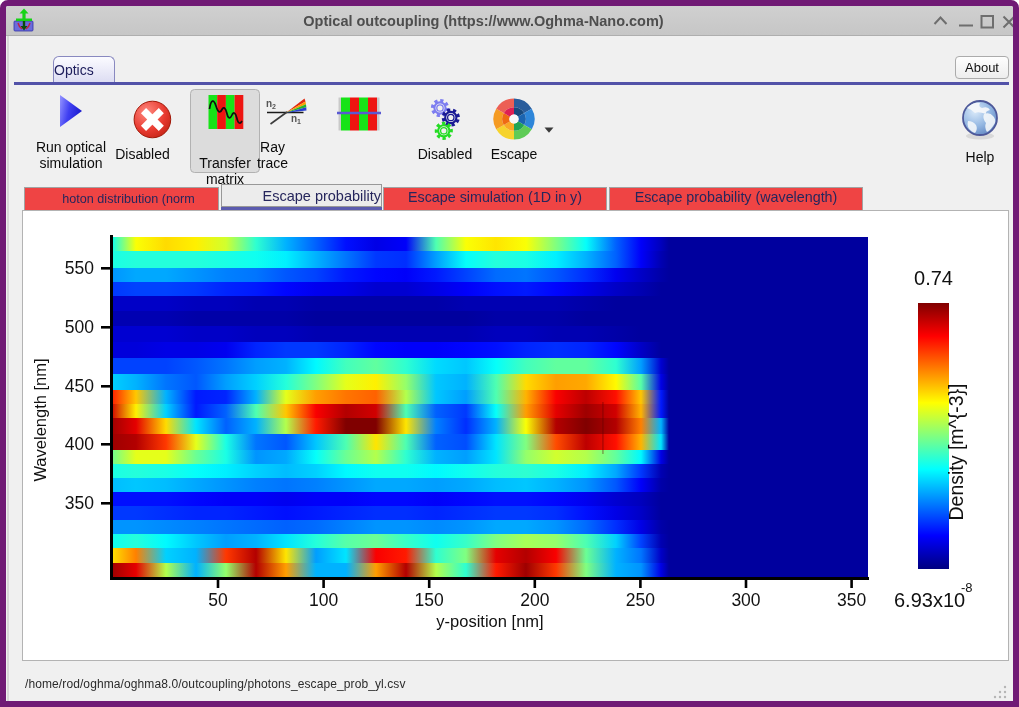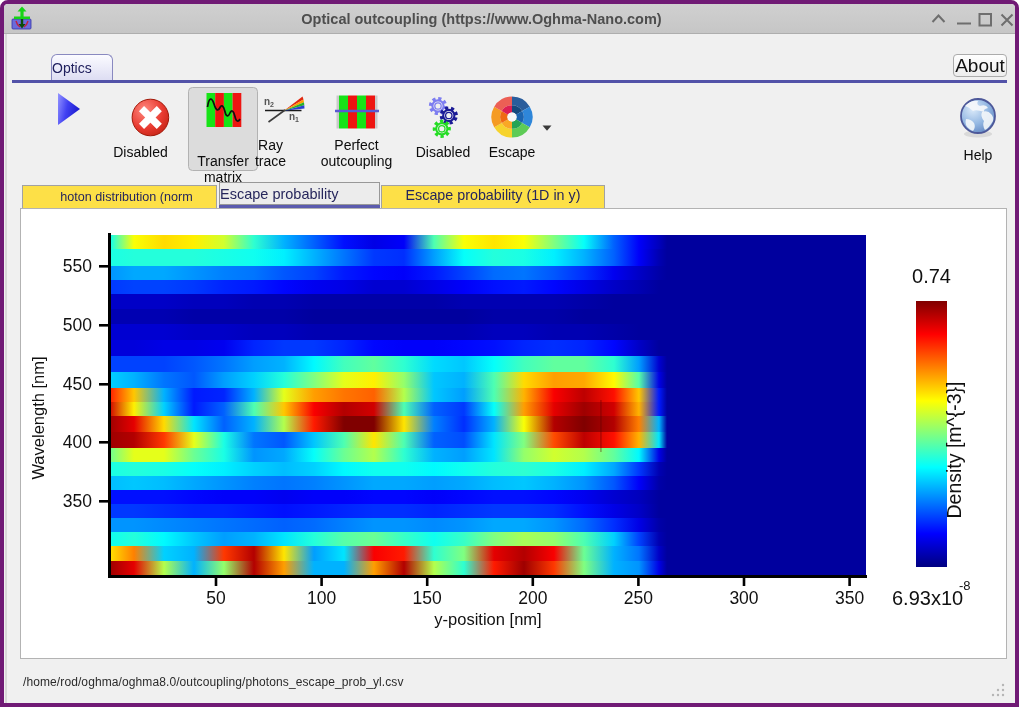--- a/index.html
+++ b/index.html
@@ -1,23 +1,23 @@
 <!DOCTYPE html>
 <html><head><meta charset="utf-8"><style>
 *{margin:0;padding:0;box-sizing:border-box}
 html,body{width:1019px;height:707px;background:#fff;font-family:"Liberation Sans",sans-serif;overflow:hidden}
-#win{position:absolute;left:0;top:0;width:1019px;height:707px;background:#f0f0f0;border:4px solid #701a75;border-radius:8px 8px 0 0;overflow:hidden}
+#win{position:absolute;left:0;top:0;width:1019px;height:707px;background:#f0f0f0;border:6px solid #701a75;border-radius:8px 8px 0 0;overflow:hidden}
 #titlebar{position:absolute;left:0;top:0;width:100%;height:30px;background:linear-gradient(#d0d0d0,#c6c6c6);border-bottom:1px solid #aeaeae}
 #title{position:absolute;left:0;top:0;width:955px;height:30px;line-height:30px;text-align:center;font-weight:bold;font-size:14.5px;color:#4e4e4e}
 .lbl{position:absolute;font-size:14px;color:#0c0c0c;text-align:center;line-height:15.5px}
 #optics{position:absolute;left:47px;top:50px;width:62px;height:27px;background:linear-gradient(#fbfbff,#dcdcf2);border:1px solid #8989c0;border-bottom:none;border-radius:6px 6px 0 0;color:#20205e;font-size:14px;text-align:left;line-height:26px}
 #blueline{position:absolute;left:8px;top:76px;width:995px;height:3px;background:#5252a8}
-#about{position:absolute;left:949px;top:50px;width:54px;height:23px;background:linear-gradient(#fefefe,#ededed);border:1px solid #ababab;border-radius:4px;font-size:19px;color:#111;text-align:center;line-height:21px}
-.tab{position:absolute;top:181px;height:33px;background:#fde047;border:1px solid #a2a2a2;border-bottom:none;color:#26265c;font-size:14.3px;text-align:center;line-height:19.5px;white-space:nowrap;overflow:hidden}
-#tabsel{position:absolute;left:215px;top:178px;width:161px;height:23px;background:#ececec;border:1px solid #989898;color:#26265c;font-size:14.5px;text-align:left;line-height:22px}
+#about{position:absolute;left:949px;top:50px;width:54px;height:23px;background:linear-gradient(#fefefe,#ededed);border:1px solid #ababab;border-radius:4px;font-size:13px;color:#111;text-align:center;line-height:21px}
+.tab{position:absolute;top:181px;height:33px;background:#ef4444;border:1px solid #a2a2a2;border-bottom:none;color:#26265c;font-size:14.3px;text-align:center;line-height:19.5px;white-space:nowrap;overflow:hidden}
+#tabsel{position:absolute;left:215px;top:178px;width:161px;height:23px;background:#ececec;border:1px solid #989898;color:#26265c;font-size:14.5px;text-align:right;line-height:22px}
 #tabselbar{position:absolute;left:215px;top:201px;width:161px;height:3px;background:#5b5bae}
 #card{position:absolute;left:16px;top:204px;width:987px;height:451px;background:#fff;border:1px solid #b3b3b3}
 #status{position:absolute;left:19px;top:671px;font-size:12px;color:#2b2b2b;letter-spacing:0.1px}
 #grip{position:absolute;left:986px;top:678px;width:16px;height:16px}
 </style></head><body>
 <div id="win">
 <div id="titlebar"></div>
 <div id="title">Optical outcoupling (https://www.Oghma-Nano.com)</div>
 <svg width="1019" height="30" viewBox="0 0 1019 30" style="position:absolute;left:0;top:0">
 <g transform="translate(5,3)">
@@ -126,29 +126,30 @@
       <path d="M497.8,107.1 A11.8,11.8 0 0 1 508.0,101.2 L508.0,108.4 A4.6,4.6 0 0 0 504.0,110.7 Z" fill="#dd1f53"></path>
       <circle cx="508" cy="113" r="4.6" fill="#f7f7f7"></circle>
 <polygon points="538.5,121.5 547.5,121.5 543,126.8" fill="#3a3a3a"></polygon>
 
 <ellipse cx="974" cy="130" rx="14" ry="3.5" fill="#d9d9d9"></ellipse>
 <circle cx="974" cy="112" r="17" fill="url(#globe)" stroke="#4d5899" stroke-width="1.8"></circle>
 <path d="M961,102 q6,-6 13,-5 q-2,4 2,5 q6,-2 8,2 q-5,1 -4,4 q-8,-3 -11,-1 q-4,-4 -8,-5z" fill="#f4f7fa" opacity="0.95"></path>
 <path d="M978,108 q6,-2 9,2 q3,3 2,7 q-4,7 -8,9 q-3,-5 -1,-9 q-4,-5 -2,-9z" fill="#f4f7fa" opacity="0.9"></path>
 <path d="M962,115 q5,0 8,4 q2,4 -1,8 q-5,-2 -7,-6 q-1,-3 0,-6z" fill="#f4f7fa" opacity="0.9"></path>
 </svg>
+<div class="lbl" style="left:14px;top:134px;width:102px">Run optical<br>simulation</div>
 <div class="lbl" style="left:96px;top:141px;width:81px">Disabled</div>
 <div class="lbl" style="left:188px;top:150px;width:62px">Transfer<br>matrix</div>
 <div class="lbl" style="left:239px;top:134px;width:55px">Ray<br>trace</div>
-<div class="lbl" style="left:303px;top:134px;width:99px">Perfect<br>outcoupling</div>
 <div class="lbl" style="left:399px;top:141px;width:80px">Disabled</div>
 <div class="lbl" style="left:478px;top:141px;width:60px">Escape</div>
 <div class="lbl" style="left:944px;top:144px;width:60px">Help</div>
 <div class="tab" style="left:18px;width:195px;line-height:22px;font-size:12.6px;text-indent:14px">hoton distribution (norm</div>
-<div class="tab" style="left:377px;width:224px">Escape probability (1D in y)</div>
+<div class="tab" style="left:377px;width:224px">Escape simulation (1D in y)</div>
+<div class="tab" style="left:603px;width:254px">Escape probability (wavelength)</div>
 <div id="tabsel">Escape probability</div>
 <div id="tabselbar"></div>
 <div id="card"></div>
 <svg width="1019" height="707" viewBox="0 0 1019 707" style="position:absolute;left:0;top:0" font-family="'Liberation Sans',sans-serif">
       <defs>
         <linearGradient id="g0" x1="105" y1="0" x2="663" y2="0" gradientUnits="userSpaceOnUse">
           <stop offset="0.0000" stop-color="#05fffa"></stop>
           <stop offset="0.0448" stop-color="#faff05"></stop>
           <stop offset="0.0986" stop-color="#ffdb00"></stop>
           <stop offset="0.1523" stop-color="#fff000"></stop>

